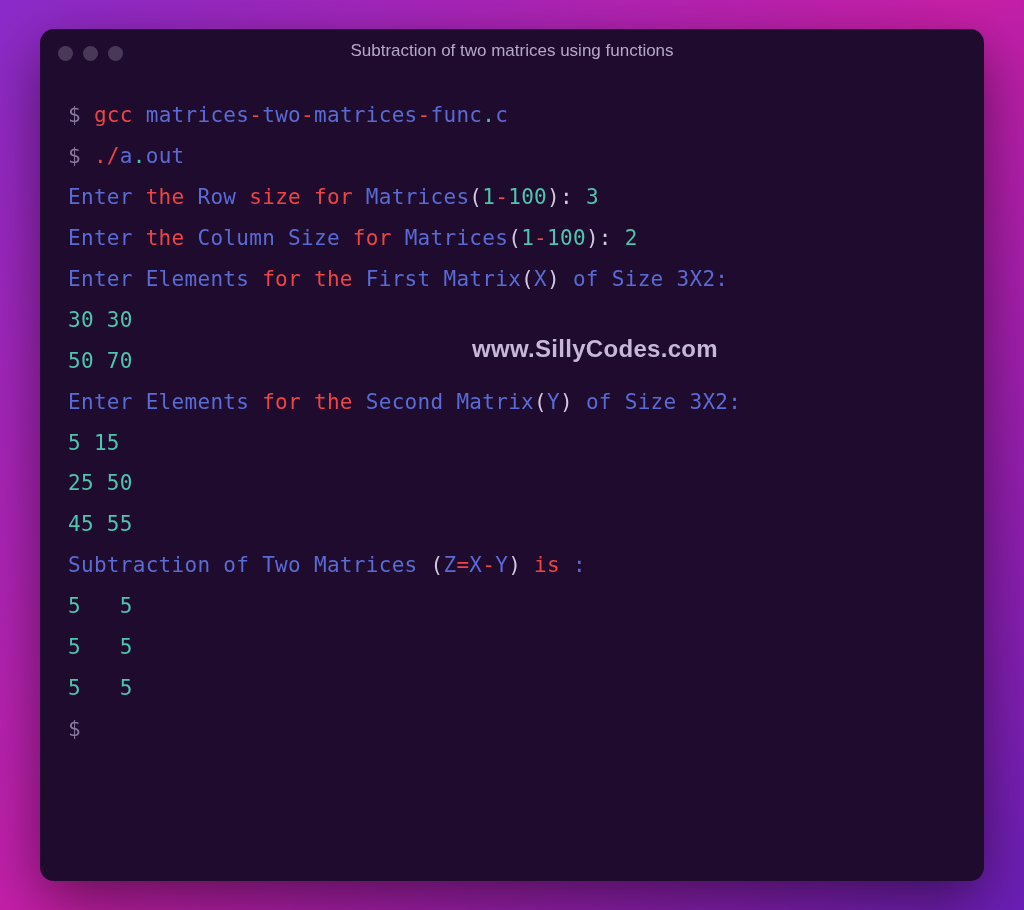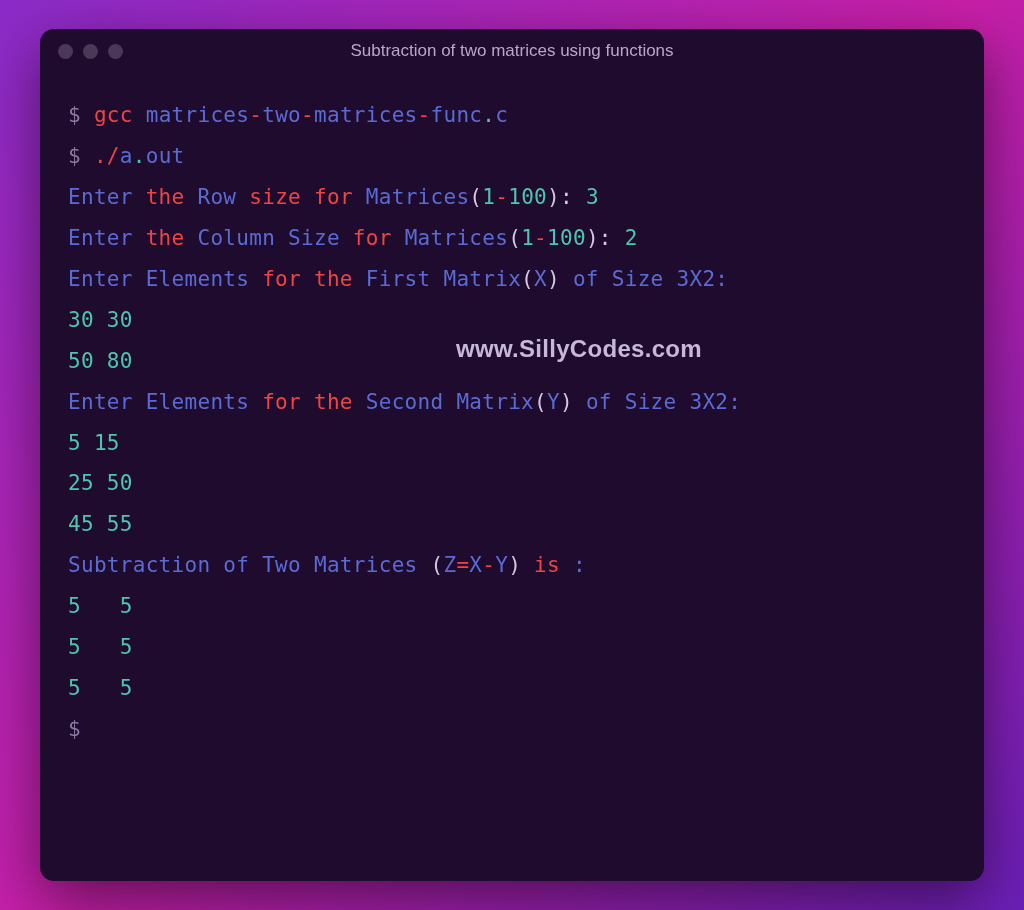--- a/index.html
+++ b/index.html
@@ -26,22 +26,22 @@
       border-radius: 14px;
       box-shadow: 0 20px 60px rgba(0, 0, 0, 0.5);
       display: flex;
       flex-direction: column;
       overflow: hidden;
     }
     
     .title-bar {
       height: 44px;
       display: flex;
-      align-items: center;
-      padding: 0 18px;
+      align-items: flex-end;
+      padding: 12px 18px;
       position: relative;
     }
     
     .traffic-lights {
       display: flex;
       gap: 10px;
     }
     
     .traffic-light {
       width: 15px;
@@ -79,21 +79,21 @@
     .prompt { color: #8a7aa0; }
     .cmd-pink { color: #ef4444; }
     .cmd-blue { color: #5a6bd4; }
     .cmd-teal { color: #4fc4ae; }
     .num-teal { color: #4fc4ae; }
     .paren { color: #d4c8e0; }
     
     .watermark {
       position: absolute;
       top: 253px;
-      left: 416px;
+      left: 432px;
       color: #c8b8d8;
       font-size: 24px;
       font-weight: bold;
       font-family: -apple-system, BlinkMacSystemFont, 'Segoe UI', sans-serif;
     }
   </style>
 </head>
 <body>
 
 <div class="terminal-window">
@@ -113,21 +113,21 @@
 
     <div class="line"><span class="prompt">$</span> <span class="cmd-pink">./</span><span class="cmd-blue">a</span><span class="cmd-teal">.</span><span class="cmd-blue">out</span></div>
 
     <div class="line"><span class="cmd-blue">Enter</span> <span class="cmd-pink">the</span> <span class="cmd-blue">Row</span> <span class="cmd-pink">size</span> <span class="cmd-pink">for</span> <span class="cmd-blue">Matrices</span><span class="paren">(</span><span class="num-teal">1</span><span class="cmd-pink">-</span><span class="num-teal">100</span><span class="paren">):</span> <span class="num-teal">3</span></div>
 
     <div class="line"><span class="cmd-blue">Enter</span> <span class="cmd-pink">the</span> <span class="cmd-blue">Column</span> <span class="cmd-blue">Size</span> <span class="cmd-pink">for</span> <span class="cmd-blue">Matrices</span><span class="paren">(</span><span class="num-teal">1</span><span class="cmd-pink">-</span><span class="num-teal">100</span><span class="paren">):</span> <span class="num-teal">2</span></div>
 
     <div class="line"><span class="cmd-blue">Enter</span> <span class="cmd-blue">Elements</span> <span class="cmd-pink">for</span> <span class="cmd-pink">the</span> <span class="cmd-blue">First</span> <span class="cmd-blue">Matrix</span><span class="paren">(</span><span class="cmd-blue">X</span><span class="paren">)</span> <span class="cmd-blue">of</span> <span class="cmd-blue">Size</span> <span class="cmd-blue">3X2:</span></div>
 
     <div class="line"><span class="num-teal">30</span> <span class="num-teal">30</span></div>
-    <div class="line"><span class="num-teal">50</span> <span class="num-teal">80</span></div>
+    <div class="line"><span class="num-teal">50</span> <span class="num-teal">70</span></div>
 
     <div class="line"><span class="cmd-blue">Enter</span> <span class="cmd-blue">Elements</span> <span class="cmd-pink">for</span> <span class="cmd-pink">the</span> <span class="cmd-blue">Second</span> <span class="cmd-blue">Matrix</span><span class="paren">(</span><span class="cmd-blue">Y</span><span class="paren">)</span> <span class="cmd-blue">of</span> <span class="cmd-blue">Size</span> <span class="cmd-blue">3X2:</span></div>
 
     <div class="line"><span class="num-teal">5</span> <span class="num-teal">15</span></div>
     <div class="line"><span class="num-teal">25</span> <span class="num-teal">50</span></div>
     <div class="line"><span class="num-teal">45</span> <span class="num-teal">55</span></div>
 
     <div class="line"><span class="cmd-blue">Subtraction</span> <span class="cmd-blue">of</span> <span class="cmd-blue">Two</span> <span class="cmd-blue">Matrices</span> <span class="paren">(</span><span class="cmd-blue">Z</span><span class="cmd-pink">=</span><span class="cmd-blue">X</span><span class="cmd-pink">-</span><span class="cmd-blue">Y</span><span class="paren">)</span> <span class="cmd-pink">is</span> <span class="cmd-blue">:</span></div>
 
     <div class="line"><span class="num-teal">5</span>   <span class="num-teal">5</span></div>

